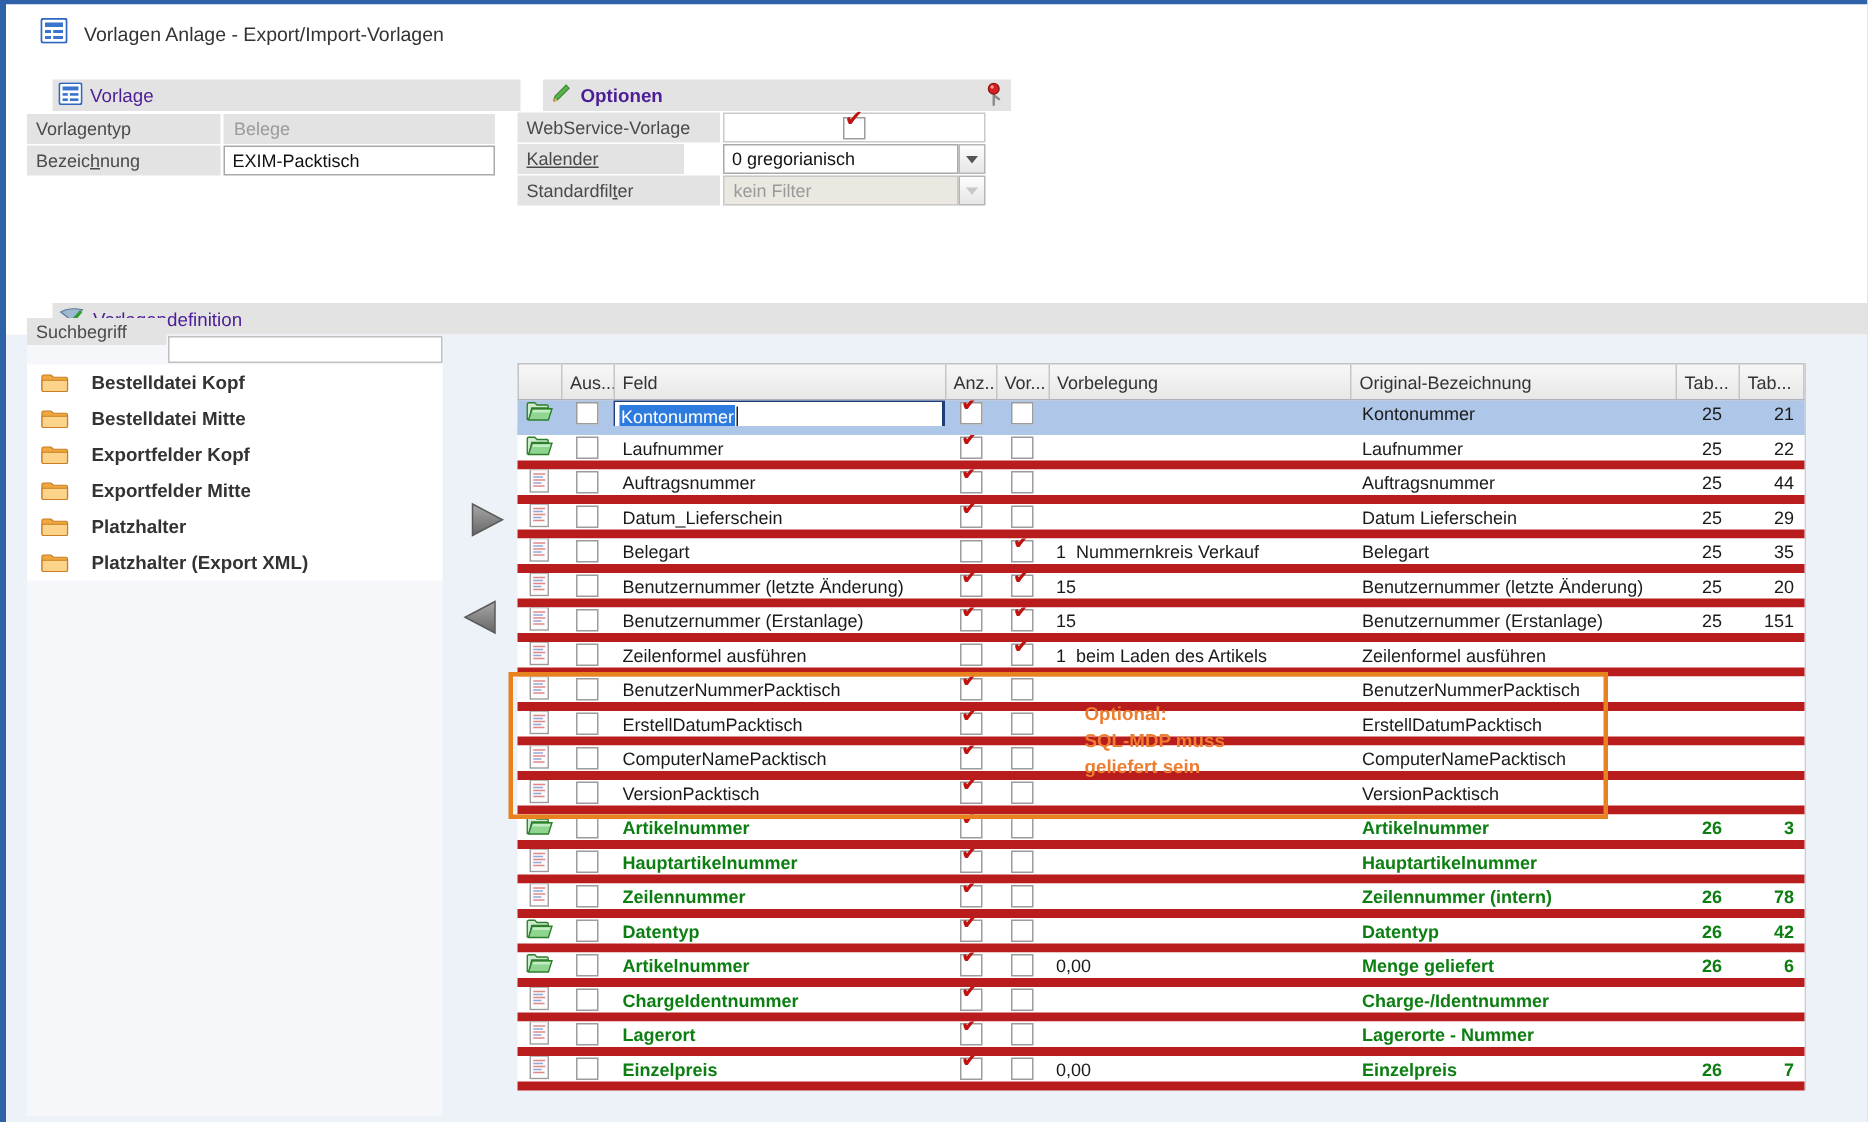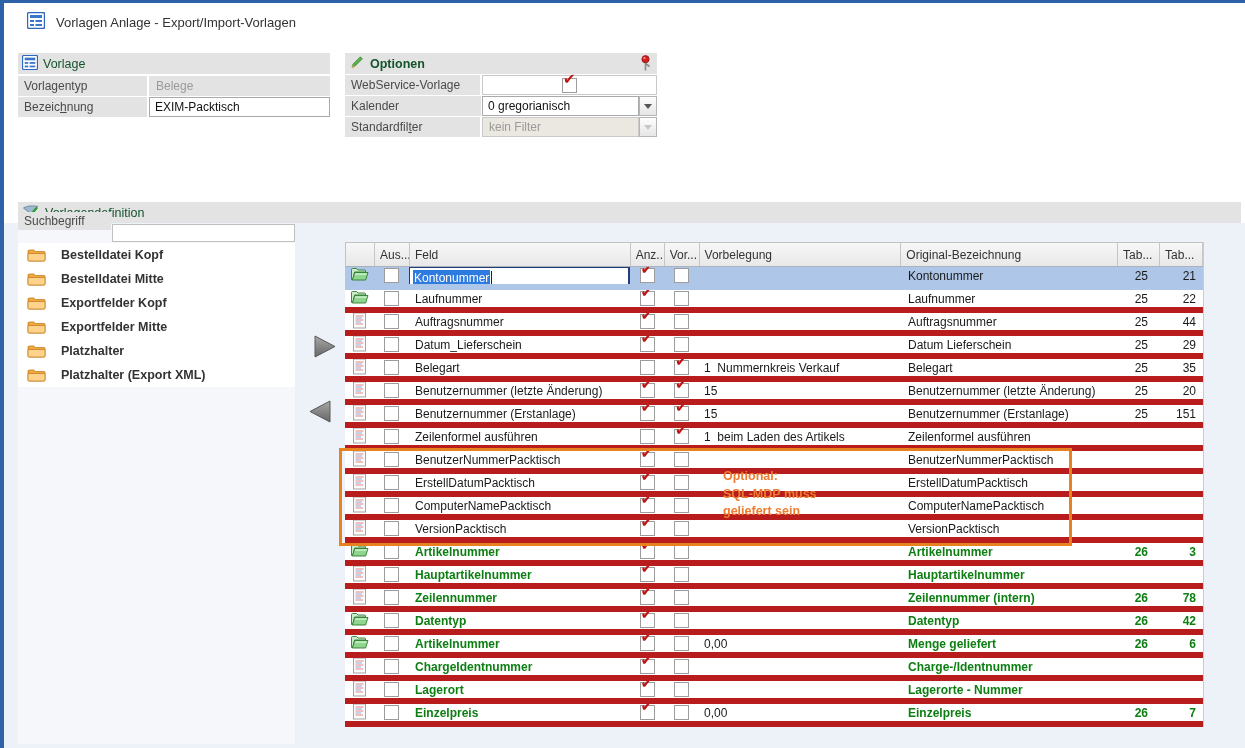--- a/index.html
+++ b/index.html
@@ -9,21 +9,21 @@
   .b-top{position:absolute;left:0;top:0;width:1245px;height:3px;background:#2d62a8;}
 
   .titlebar{position:absolute;left:4px;top:3px;width:1241px;height:38px;background:#fff;}
   .title-icon{position:absolute;left:23px;top:9px;}
   .title-text{position:absolute;left:52px;top:12px;font-size:13px;color:#333;}
 
   .lower-bg{position:absolute;left:4px;top:223px;width:1241px;height:525px;background:#edf1f8;}
   .left-panel-bg{position:absolute;left:18px;top:224px;width:277px;height:520px;background:#f5f7fb;}
 
   .ghdr{position:absolute;height:21px;background:#e3e3e3;display:flex;align-items:center;gap:5px;
-        padding-left:4px;font-size:12.5px;color:#14532d;box-sizing:border-box;}
+        padding-left:4px;font-size:12.5px;color:#4c1d95;box-sizing:border-box;margin-left:17px;}
   .flabel{position:absolute;height:20px;background:#e3e3e3;color:#4a4a4a;display:flex;align-items:center;
           padding-left:6px;box-sizing:border-box;}
   .fvalue-gray{position:absolute;height:20px;background:#e3e3e3;color:#9a9a9a;display:flex;align-items:center;
           padding-left:7px;box-sizing:border-box;}
   .finput{position:absolute;height:20px;background:#fff;border:1px solid #a9a9a9;box-sizing:border-box;
           font-family:"Liberation Sans",sans-serif;font-size:12px;color:#111;padding:0 0 0 5px;outline:none;}
   .fvalue-disabled{position:absolute;height:20px;background:#ebe8e1;border:1px solid #c9c9c9;color:#9a9a9a;
           display:flex;align-items:center;padding-left:6px;box-sizing:border-box;}
   .ddbtn{position:absolute;width:18px;height:20px;background:linear-gradient(#fdfdfd,#e6e6e6);
          border:1px solid #b5b5b5;box-sizing:border-box;display:flex;align-items:center;justify-content:center;cursor:pointer;}
@@ -125,21 +125,21 @@
           <circle cx="6.5" cy="4.2" r="3.6" fill="#d42020" stroke="#8f1010" stroke-width="0.8"></circle>
           <circle cx="5.4" cy="3" r="1.1" fill="#ff9a9a"></circle>
         </svg></span>
   </div>
   <div class="flabel" style="left:345px;top:75px;width:135px;">WebService-Vorlage</div>
   <div style="position:absolute;left:482px;top:75px;width:175px;height:20px;background:#fff;border:1px solid #c9c9c9;box-sizing:border-box;display:flex;align-items:center;justify-content:center;">
     <span class="cb">
         <i class="chk">✔</i>
       </span>
   </div>
-  <div class="flabel" style="left:345px;top:96px;width:136px;">Kalender</div>
+  <div class="flabel" style="left:345px;top:96px;width:111px;text-decoration:underline;">Kalender</div>
   <div class="finput" style="left:482px;top:96px;width:157px;display:flex;align-items:center;">0 gregorianisch</div>
   <div class="ddbtn" style="left:639px;top:96px;">
       <span class="ddarrow"></span>
     </div>
   <div class="flabel" style="left:345px;top:117px;width:135px;" id="sf-label">Standardfil<u>t</u>er</div>
   <div class="fvalue-disabled" style="left:482px;top:117px;width:157px;">kein Filter</div>
   <div class="ddbtn" style="left:639px;top:117px;">
       <span class="ddarrow dis"></span>
     </div>
 

